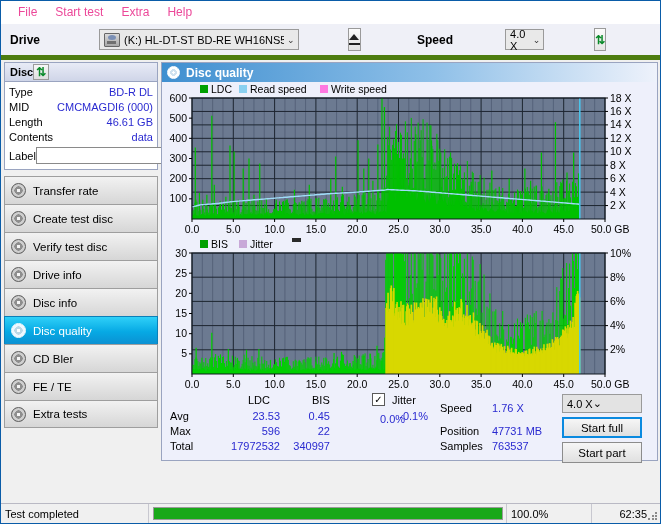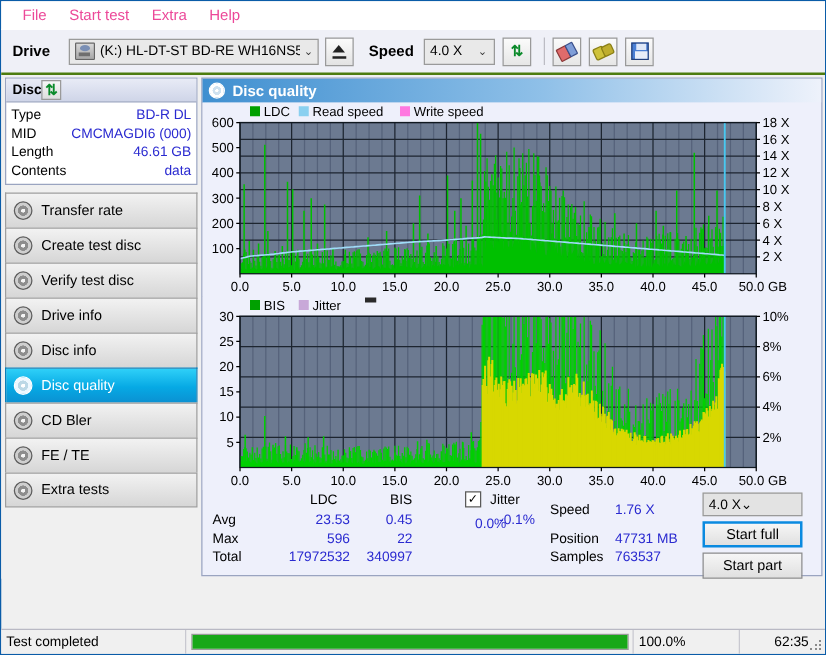--- a/index.html
+++ b/index.html
@@ -31,21 +31,21 @@
   .win-btn{width:45px;height:30px;display:flex;align-items:center;justify-content:center;color:#fff;font-size:13px;}
   .win-btn.close{font-size:14px;}
   .box-glyph{width:10px;height:10px;border:1px solid #fff;box-sizing:border-box;}
   .min-glyph{width:11px;height:1px;background:#fff;}
   
   .menubar{height:22px;background:#fff;display:flex;align-items:center;padding-left:8px;border-bottom:1px solid #fff;}
   .menu-item{padding:3px 9px;font-size:12px;color:#ec4899;}
   
   .drivebar{
     height:36px;background:#eff0f7;display:flex;align-items:center;
-    border-bottom:2px solid #4d7c0f;padding-left:9px;box-sizing:border-box;
+    border-bottom:5px solid #4d7c0f;padding-left:9px;box-sizing:border-box;gap:44px;
   }
   .lbl-bold{font-weight:bold;font-size:12px;color:#000;}
   .combo{
     height:21px;background:#e9e9e9;border:1px solid #9a9a9a;box-sizing:border-box;
     display:flex;align-items:center;position:relative;font-size:11px;color:#000;
   }
   .combo .arrow{
     margin-left:auto;width:18px;height:19px;display:flex;align-items:center;justify-content:center;
     color:#333;font-size:9px;
   }
@@ -231,20 +231,25 @@
             <span class="k">MID</span>
             <span class="v">CMCMAGDI6 (000)</span>
           </div>
           <div class="drow">
             <span class="k">Length</span>
             <span class="v">46.61 GB</span>
           </div>
           <div class="drow">
             <span class="k">Contents</span>
             <span class="v">data</span>
+          </div>
+          <div class="label-row">
+            <span class="k">Label</span>
+            <input class="label-input" type="text" value="" placeholder="" style="">
+            <span class="disc-ico"></span>
           </div>
         </div>
       </div>
 
       <div class="navlist">
         <div class="navbtn">
           <span class="nav-ico"></span>
           <span>Transfer rate</span>
         </div>
         <div class="navbtn">

